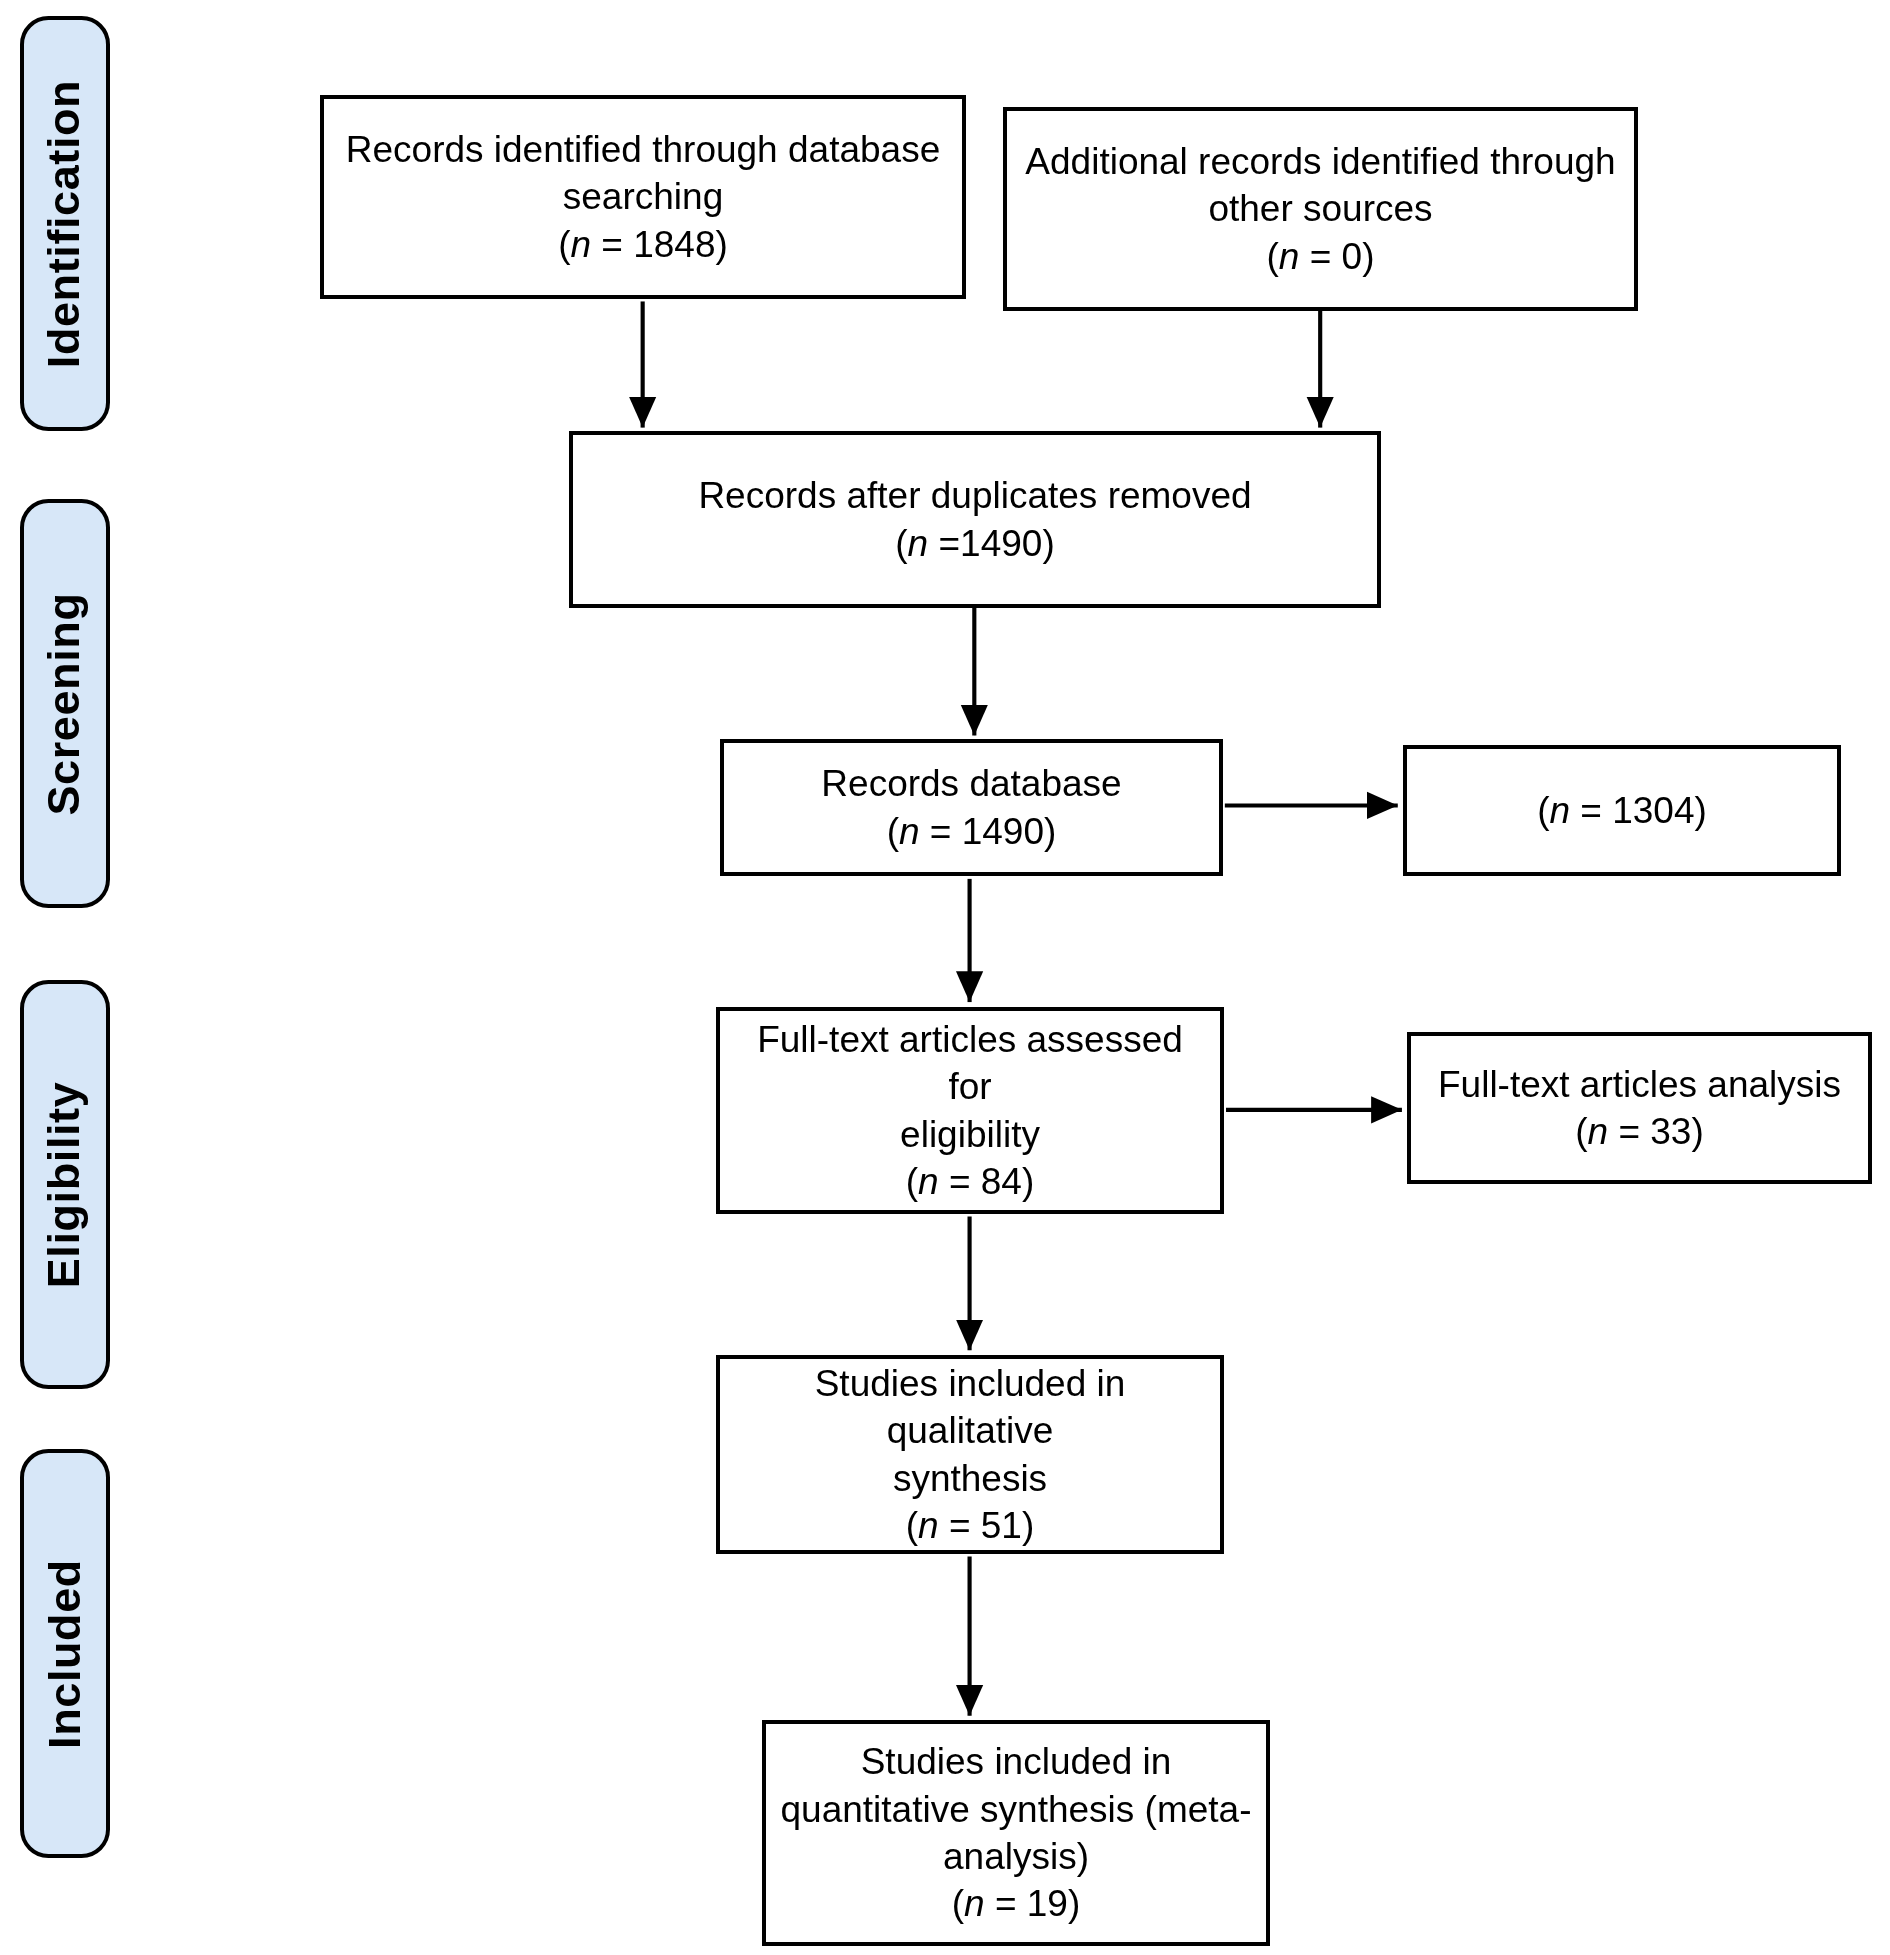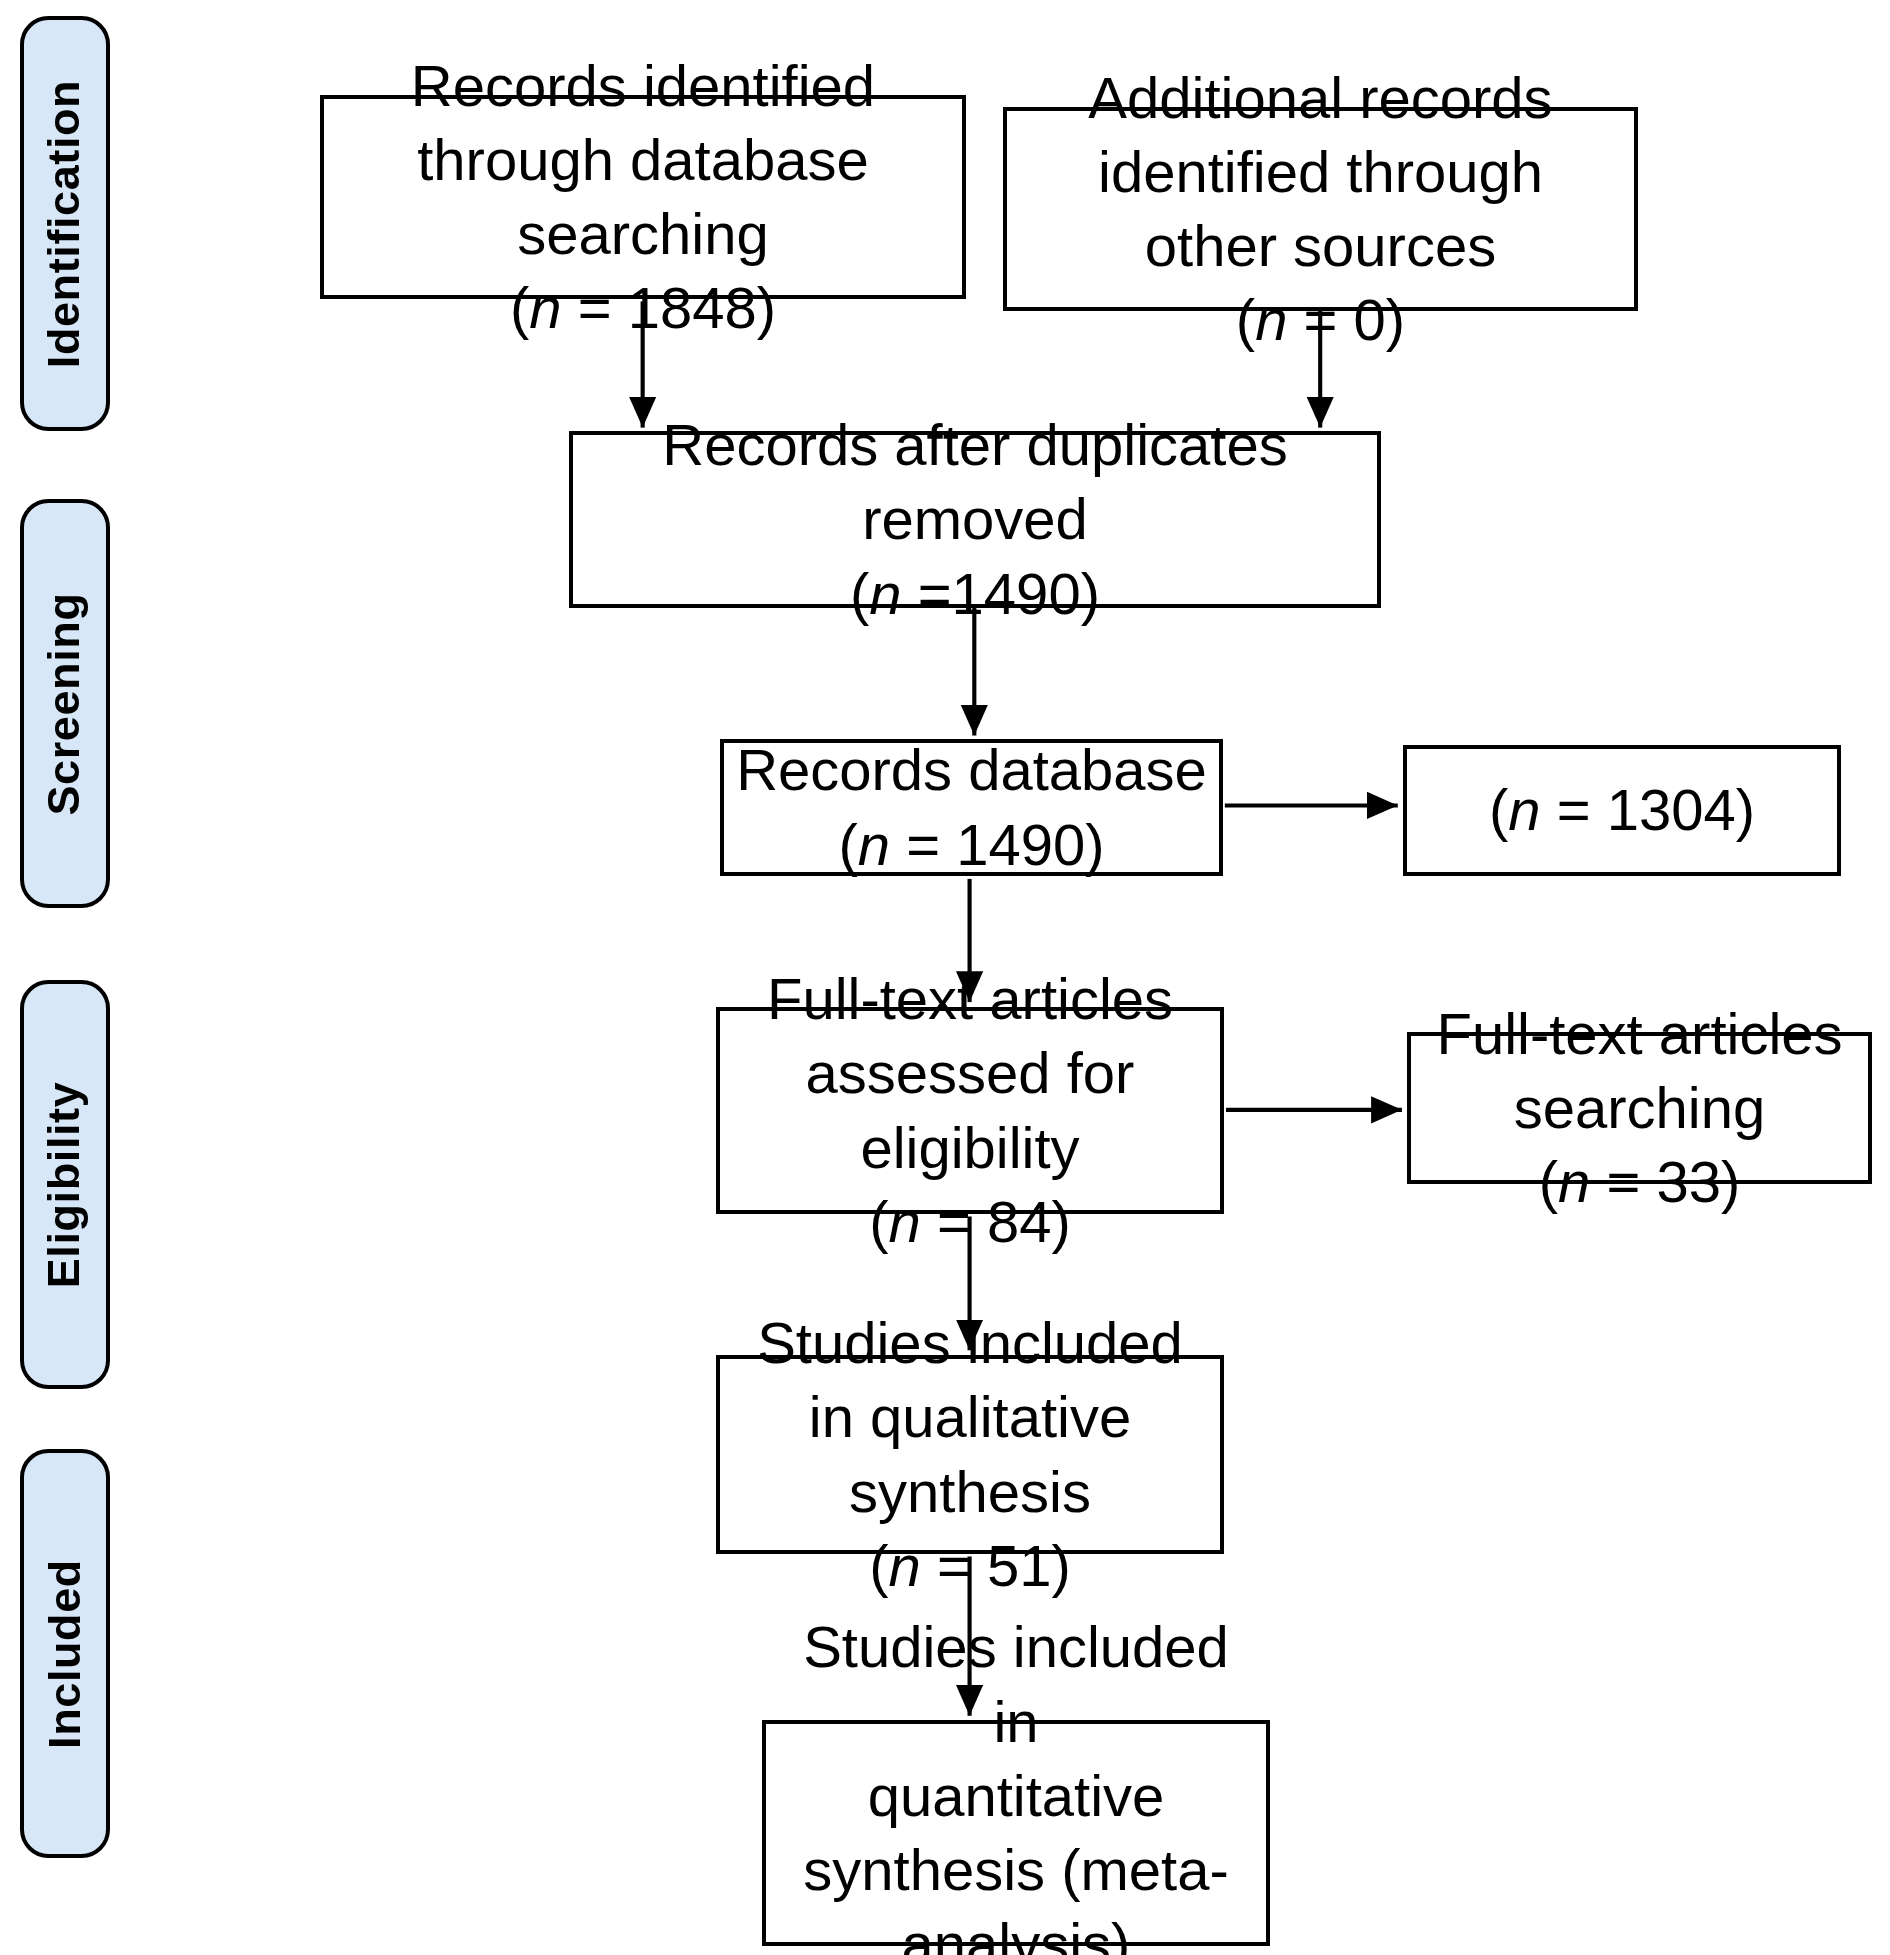--- a/index.html
+++ b/index.html
@@ -38,21 +38,21 @@
   .fbox {
     position: absolute;
     background: #ffffff;
     border: 4.1px solid #000000;
     box-sizing: border-box;
     display: flex;
     flex-direction: column;
     align-items: center;
     justify-content: center;
     text-align: center;
-    font-size: 58px;
+    font-size: 37px;
     line-height: 1.28;
     padding: 4.7px 12px;
   }
   .fbox .lbl {
     white-space: pre-line;
   }
   .fbox .cnt i {
     font-style: italic;
   }
 
@@ -127,21 +127,21 @@
   <span class="cnt">(<i>n</i> = 1304)</span>
 </div>
 
 <div class="fbox" style="left:716px; top:1007px; width:508px; height:207px;">
   <span class="lbl">Full-text articles assessed for
 eligibility</span>
   <span class="cnt">(<i>n</i> = 84)</span>
 </div>
 
 <div class="fbox" style="left:1407px; top:1032px; width:465px; height:152px;">
-  <span class="lbl">Full-text articles searching</span>
+  <span class="lbl">Full-text articles analysis</span>
   <span class="cnt">(<i>n</i> = 33)</span>
 </div>
 
 <div class="fbox" style="left:716px; top:1355px; width:508px; height:199px;">
   <span class="lbl">Studies included in qualitative
 synthesis</span>
   <span class="cnt">(<i>n</i> = 51)</span>
 </div>
 
 <div class="fbox" style="left:716px; top:1720px; width:508px; height:226px;margin-left:46px;">

